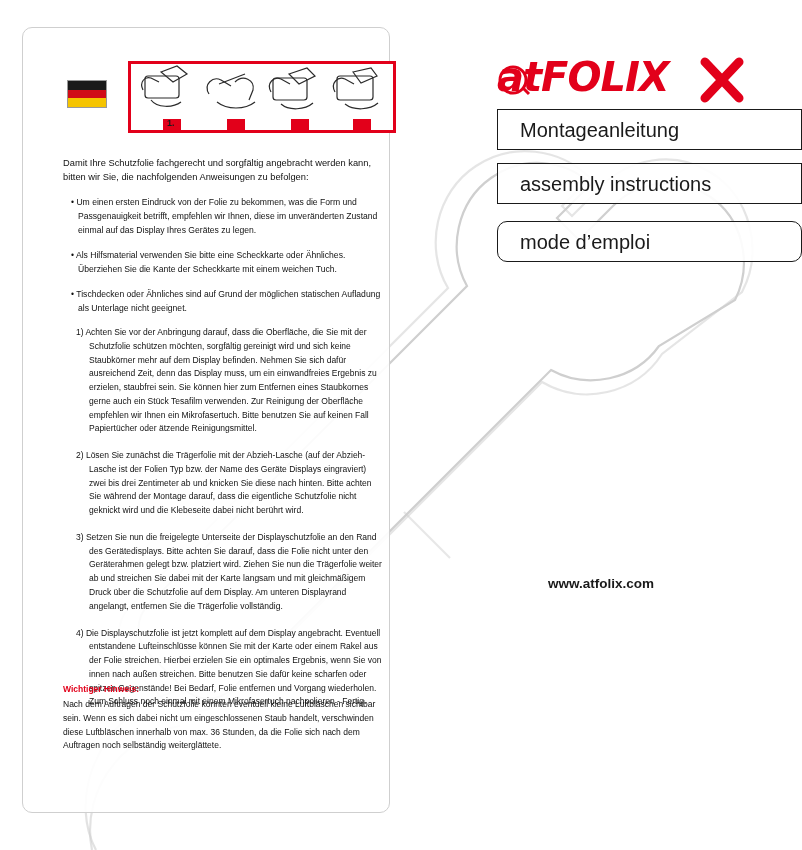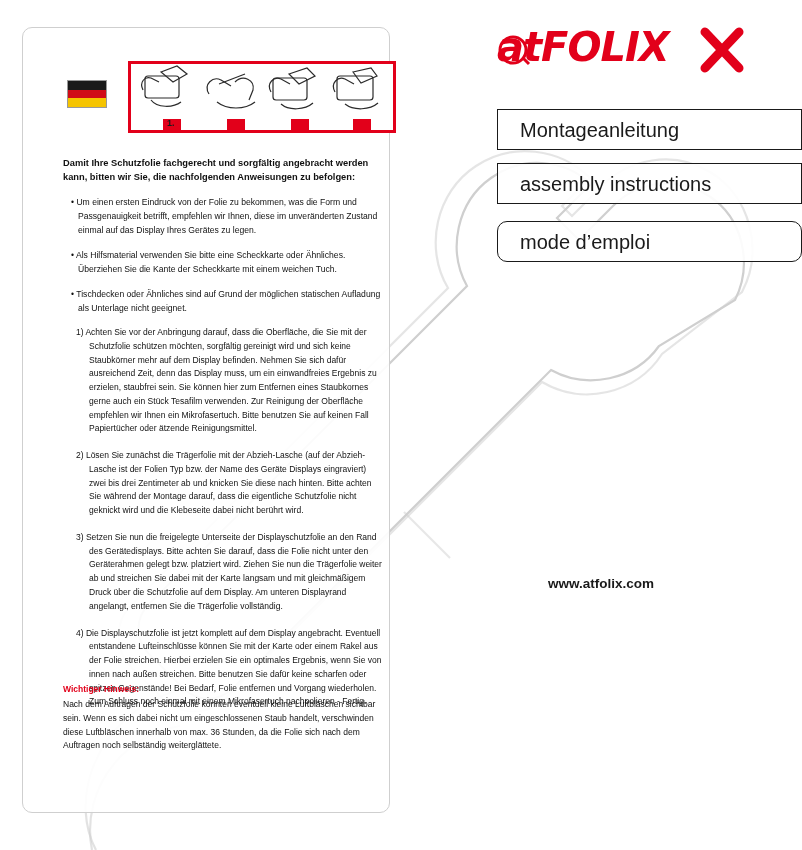--- a/index.html
+++ b/index.html
@@ -34,21 +34,21 @@
     position:absolute;left:105px;top:33px;width:268px;height:72px;
     border:3px solid #e2001a;box-sizing:border-box;background:#fff;
   }
   .steps .foot{position:absolute;bottom:-0px;width:18px;height:11px;background:#e2001a;}
   .stepnum{
     position:absolute;left:36px;bottom:2px;font-size:9px;font-weight:bold;color:#1a1a1a;
   }
 
   .lead{
     position:absolute;left:40px;top:128px;width:320px;
-    font-size:9.3px;font-weight:bold;line-height:1.55;color:#111;
+    font-size:9.3px;font-weight:normal;line-height:1.55;color:#111;
   }
   .bullets{
     position:absolute;left:48px;top:168px;width:315px;
     font-size:8.6px;line-height:1.62;color:#111;
   }
   .bullets p{margin:0 0 11px 0;text-indent:-7px;padding-left:7px;}
   .numlist{
     position:absolute;left:40px;top:298px;width:322px;
     font-size:8.5px;line-height:1.62;color:#111;
   }
@@ -56,21 +56,21 @@
   .notice-title{
     position:absolute;left:40px;top:656px;width:322px;
     font-size:8.5px;font-weight:bold;color:#e2001a;
   }
   .notice-body{
     position:absolute;left:40px;top:670px;width:322px;
     font-size:8.5px;line-height:1.62;color:#111;
   }
 
   
-  .logo{position:absolute;left:497px;top:24px;width:250px;height:48px;text-align:right;}
+  .logo{position:absolute;left:497px;top:54px;width:250px;height:48px;text-align:right;}
   .logo-text{
     position:absolute;left:0;top:0;
     font-size:40px;font-weight:bold;font-style:italic;color:#e2001a;
     letter-spacing:-1px;line-height:46px;white-space:nowrap;
     font-family:"DejaVu Sans", sans-serif;
   }
 
   .ribbon{
     position:absolute;border:1px solid #1a1a1a;background:rgba(255,255,255,0.9);
     box-sizing:border-box;

